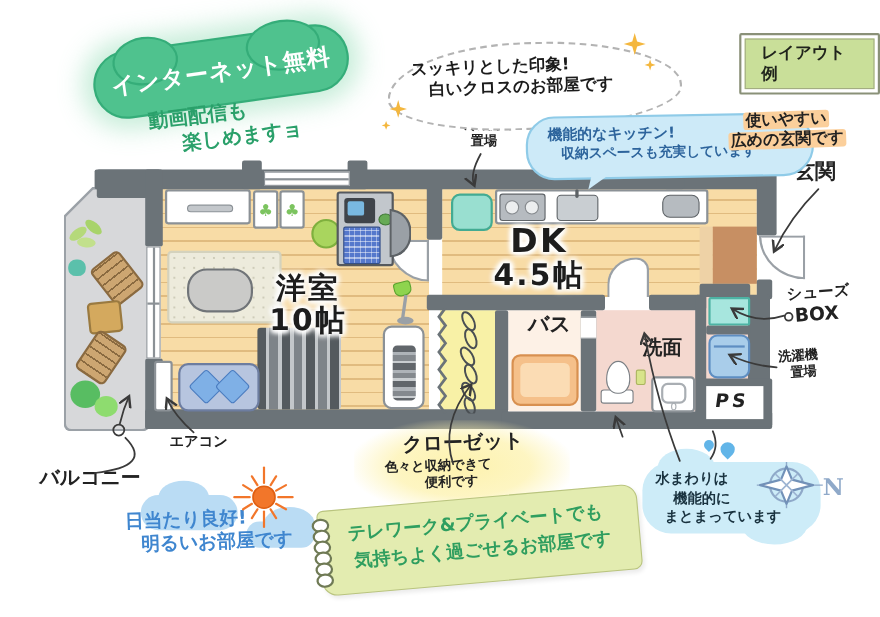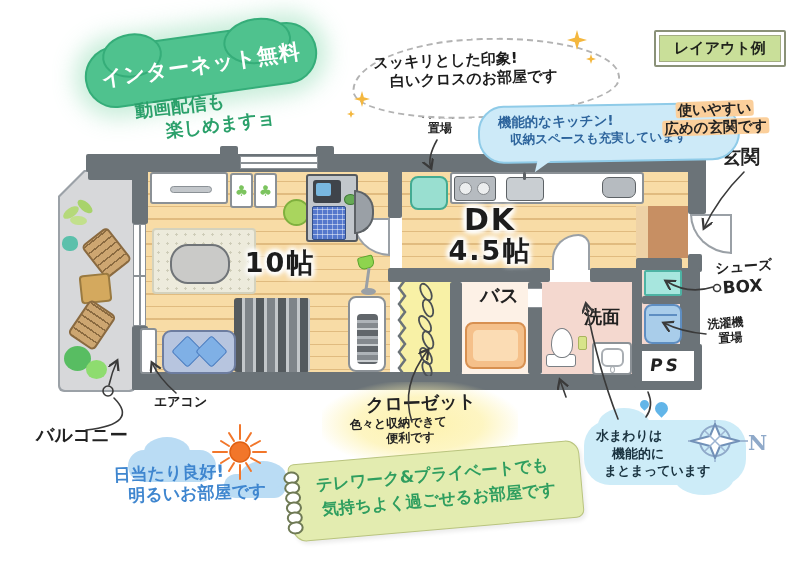--- a/index.html
+++ b/index.html
@@ -181,20 +181,21 @@
   <div class="furn" style="left:592px;top:342px;width:40px;height:33px;background:#fff;border:2px solid #8b9196;border-radius:4px;">
     <div class="abs" style="left:7px;top:4px;width:23px;height:19px;border:2px solid #a9aeb3;border-radius:6px;box-sizing:border-box;"></div>
     <div class="abs" style="left:16px;top:22px;width:5px;height:7px;border:1.5px solid #a9aeb3;border-radius:50%;box-sizing:border-box;"></div>
   </div>
   <div class="furn" style="left:644px;top:270px;width:38px;height:26px;background:#a7e6de;border:2px solid #4db3a4;border-radius:2px;"></div>
   <div class="furn" style="left:644px;top:304px;width:38px;height:40px;background:#a9cdea;border:2px solid #5e8ec2;border-radius:8px;">
     <div class="abs" style="left:3px;top:8px;width:28px;height:1.5px;background:#5e8ec2;"></div>
   </div>
 
   <div class="lbl glow roomname" style="left:218px;top:248px;width:124px;">
+    <div>洋室</div>
     <div>10帖</div>
   </div>
   <div class="lbl glow roomname" style="left:420px;top:204px;width:140px;">
     <div style="font-size:30px;">DK</div>
     <div>4.5帖</div>
   </div>
   <div class="lbl" style="left:480px;top:284px;font-size:19px;">バス</div>
   <div class="lbl" style="left:584px;top:306px;font-size:18px;">洗面</div>
   <div class="lbl" style="left:722px;top:145px;font-size:19px;">玄関</div>
   <div class="lbl" style="left:36px;top:424px;font-size:18px;">バルコニー</div>
@@ -226,21 +227,21 @@
   <div class="lbl" style="left:136px;top:92px;transform:rotate(-7deg);color:#2aa06a;font-size:18px;">
     <div>動画配信も</div>
     <div style="padding-left:28px;">楽しめますョ</div>
   </div>
 
   <div class="dashed" style="left:352px;top:38px;width:238px;height:66px;">
     <div style="padding-left:6px;">スッキリとした印象!</div>
     <div style="padding-left:22px;">白いクロスのお部屋です</div>
   </div>
 
-  <div class="badgeouter" style="left:654px;top:30px;">
+  <div class="badgeouter" style="left:672px;top:30px;">
     <div class="badgeinner">レイアウト例</div>
   </div>
 
   <div class="bluebubble" style="left:478px;top:104px;width:234px;height:48px;">
     <div style="font-size:13.5px;padding-left:4px;">機能的なキッチン!</div>
     <div style="font-size:12.5px;padding-left:16px;">収納スペースも充実しています</div>
     <div class="tail"></div>
   </div>
 
   <div class="lbl" style="left:662px;top:100px;font-size:14.5px;transform:rotate(-2deg);">

